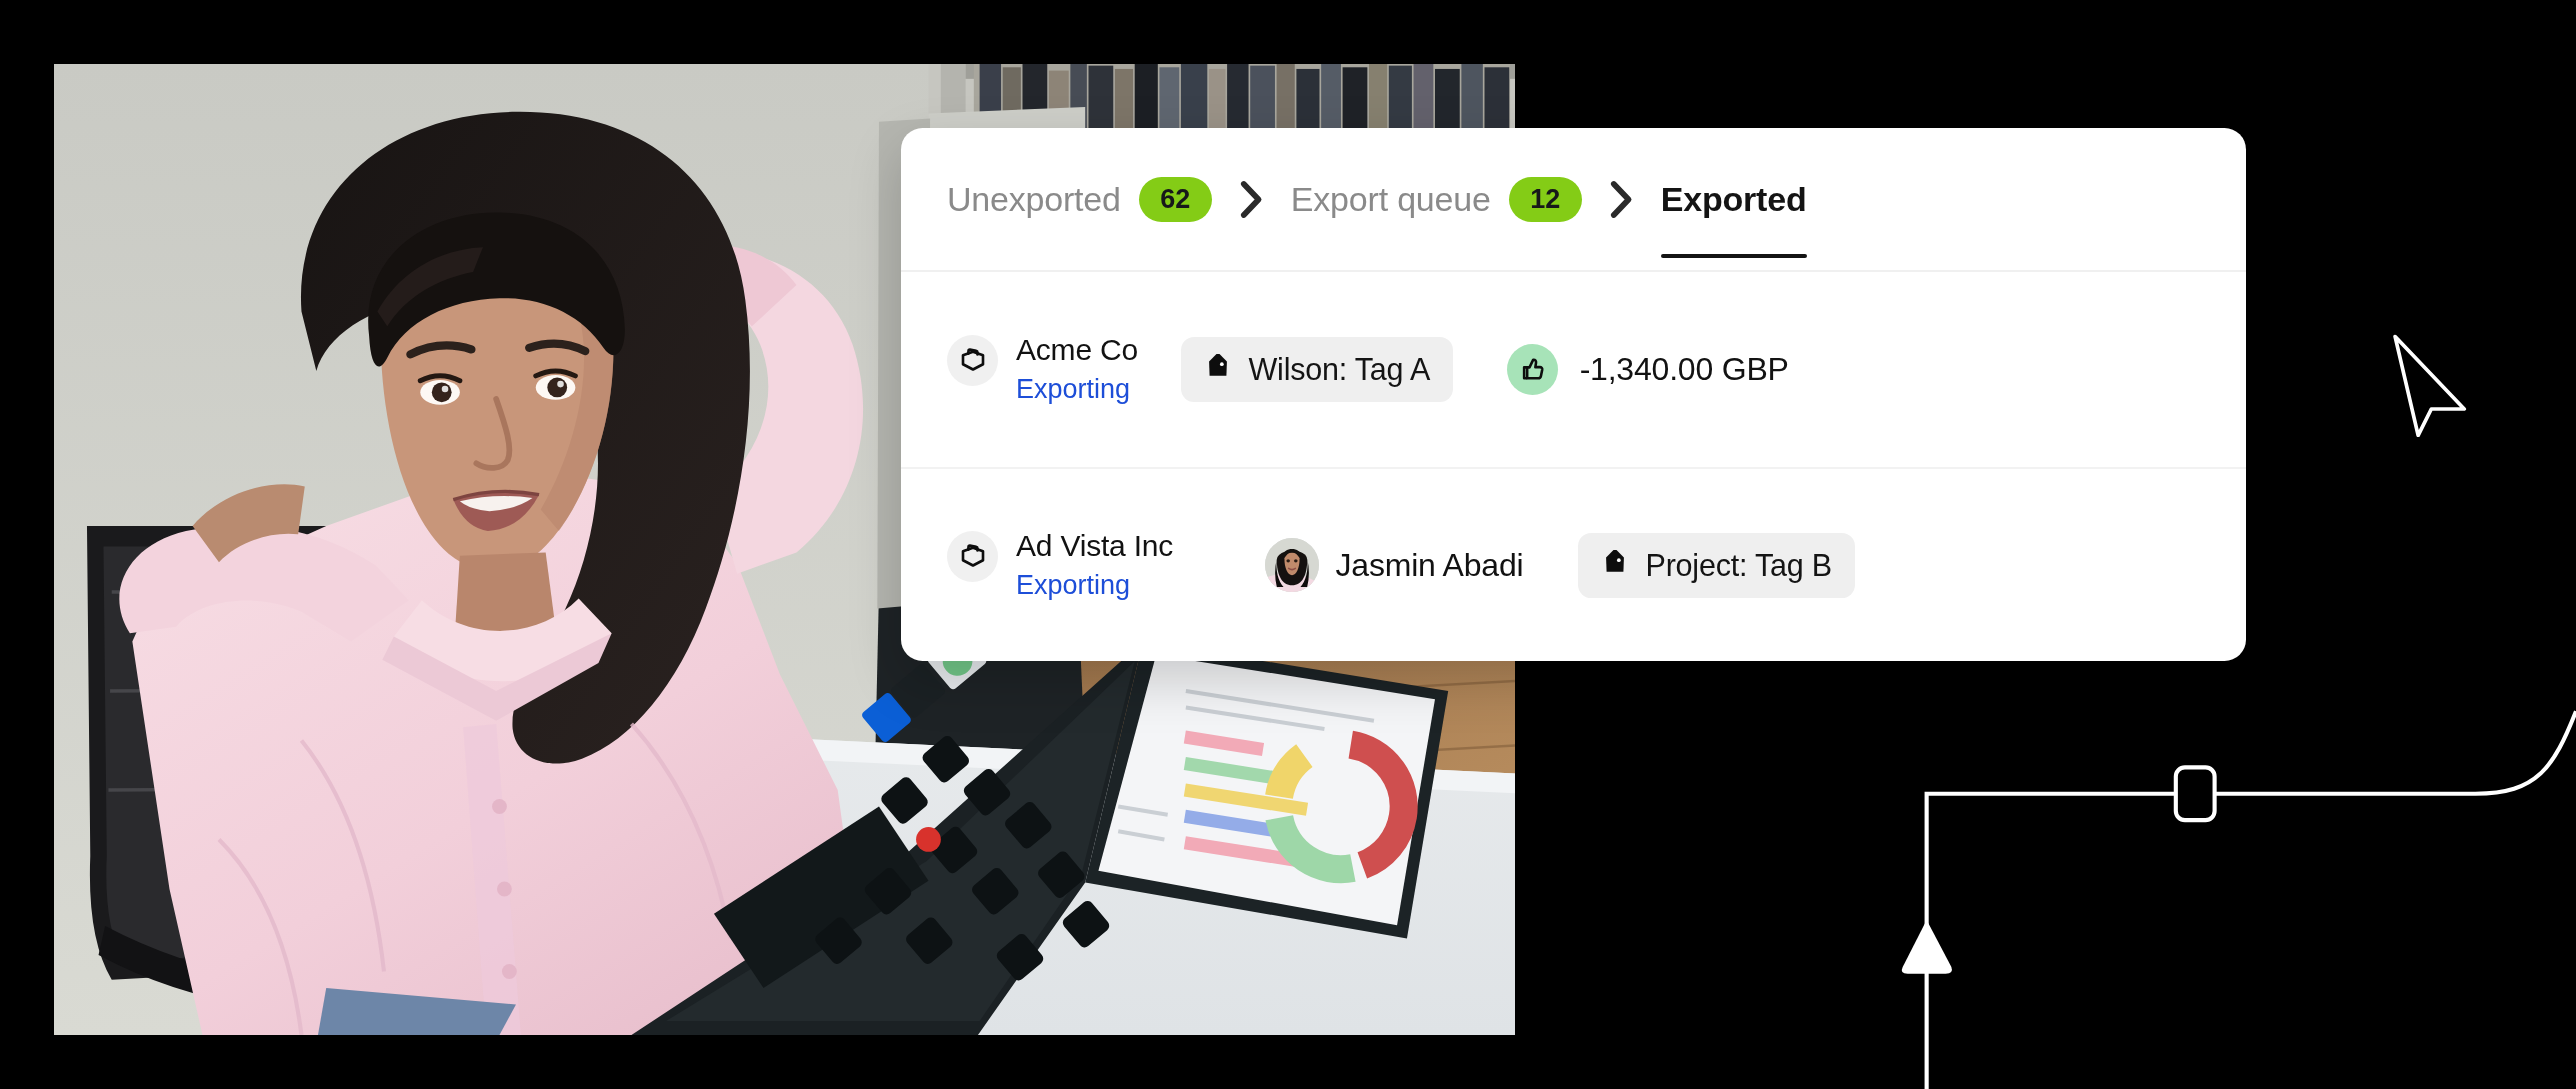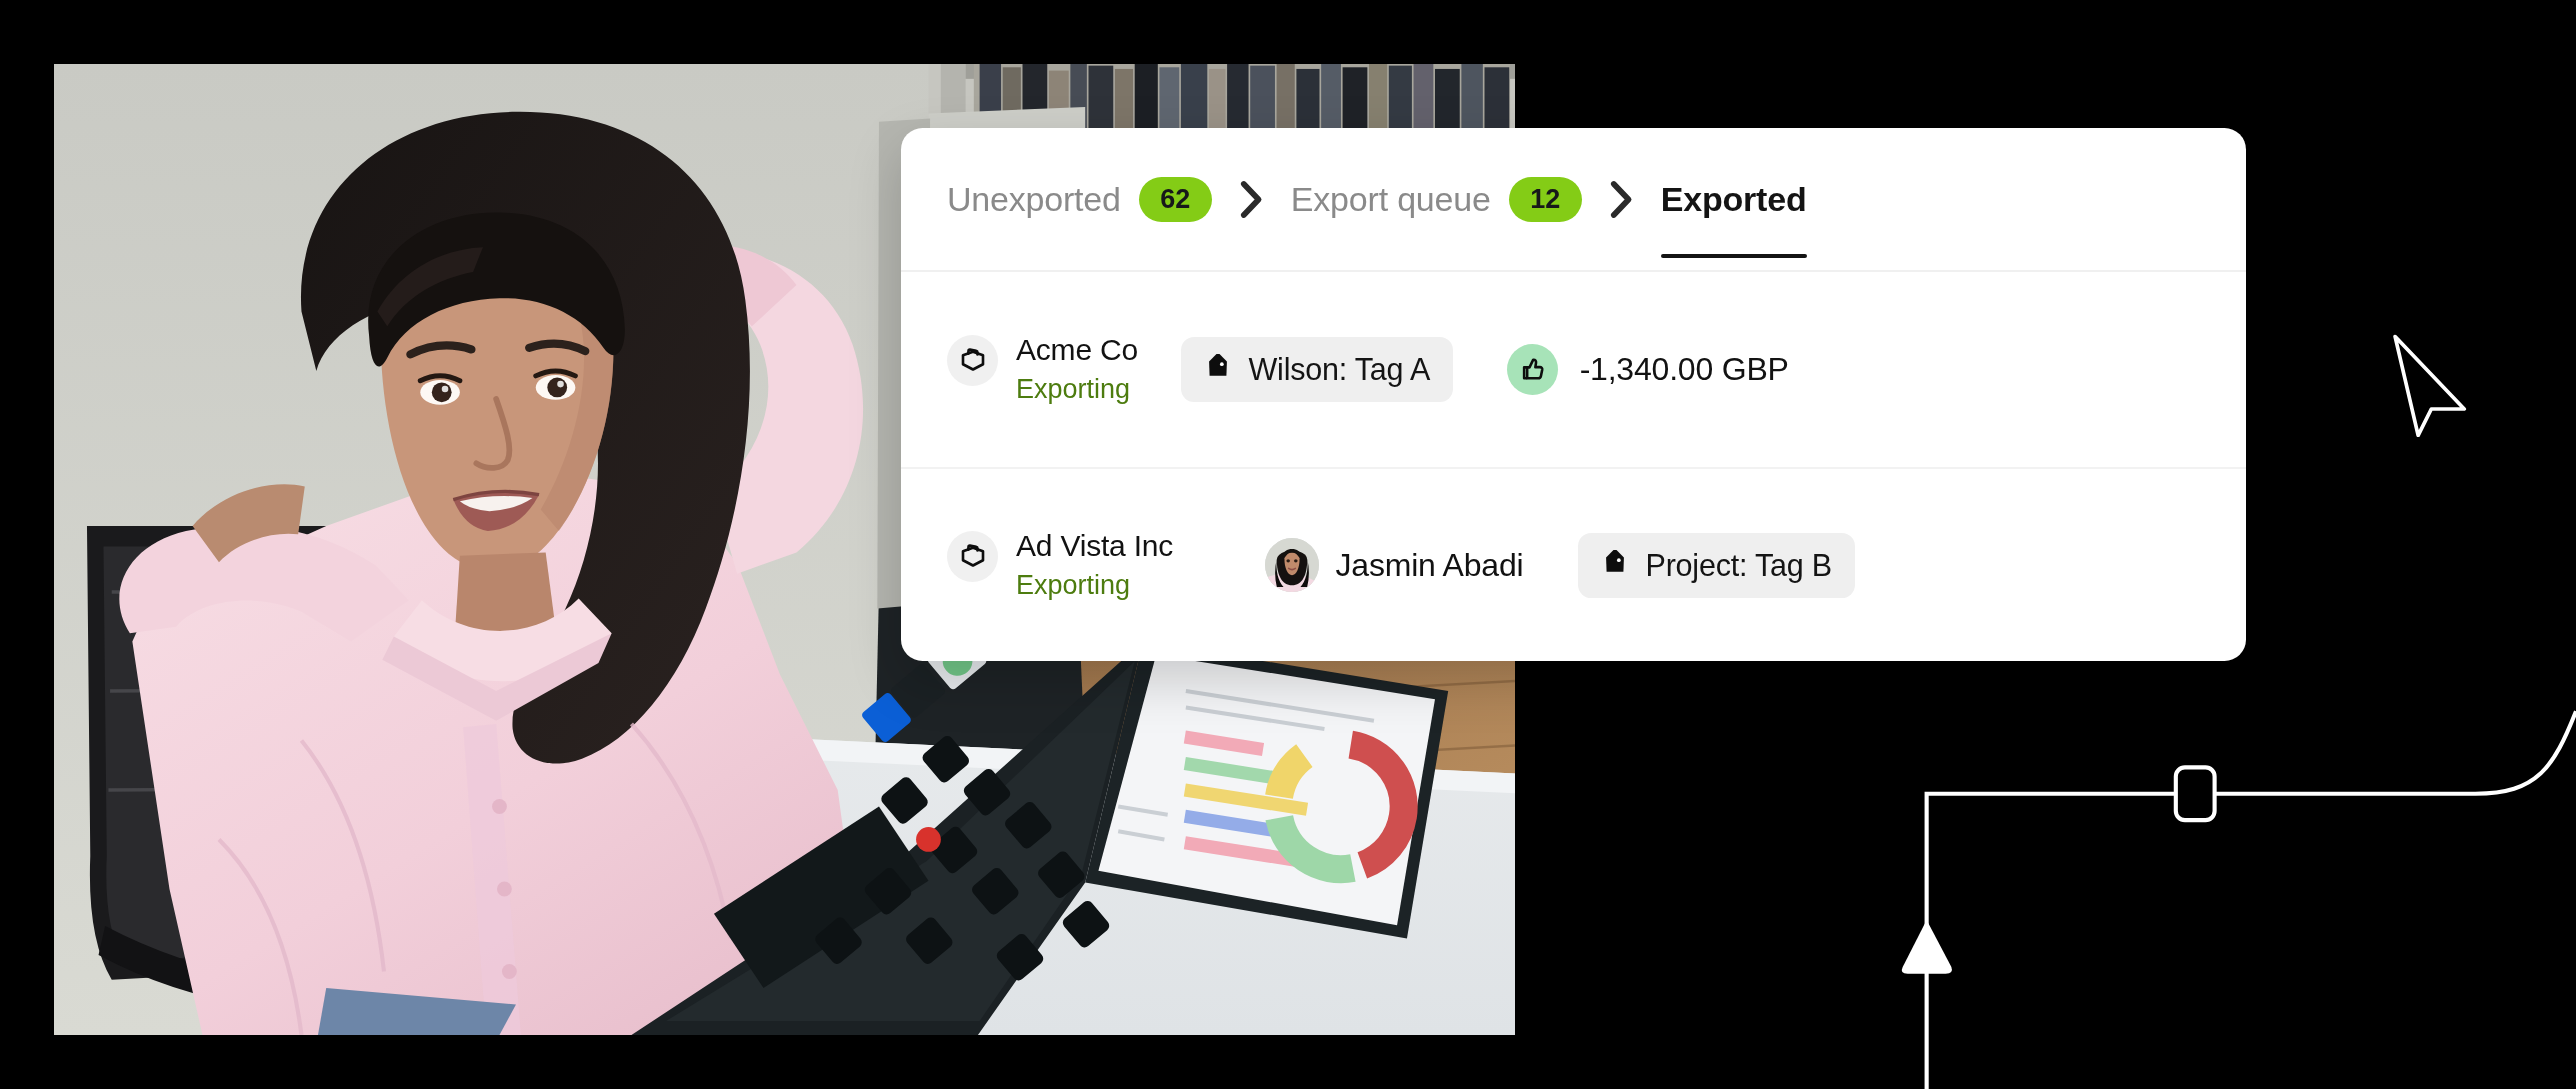--- a/index.html
+++ b/index.html
@@ -62,21 +62,21 @@
   }
 
   .co-wrap { width:206px; display:flex; align-items:flex-start; gap:18px; }
   .co-icon {
     flex:0 0 auto; width:51px; height:51px; border-radius:50%;
     background:#F0F0F0; display:flex; align-items:center; justify-content:center;
     margin-top:1.7px;
   }
   .co-text { display:flex; flex-direction:column; gap:6.6px; }
   .co-name { font-size:30px; color:#121212; white-space:nowrap; letter-spacing:-0.2px; }
-  .co-status { font-size:27px; color:#4d7c0f; white-space:nowrap; }
+  .co-status { font-size:27px; color:#1d4ed8; white-space:nowrap; }
 
   .person { width:285px; display:flex; align-items:center; gap:16.5px; margin-left:112px; }
   .avatar {
     flex:0 0 auto; width:54px; height:54px; border-radius:50%; overflow:hidden;
     background:#d9dcdb;
   }
   .avatar svg { display:block; width:100%; height:100%; }
   .person-name { font-size:32px; color:#121212; white-space:nowrap; letter-spacing:-0.2px; }
 
   .tagpill {

